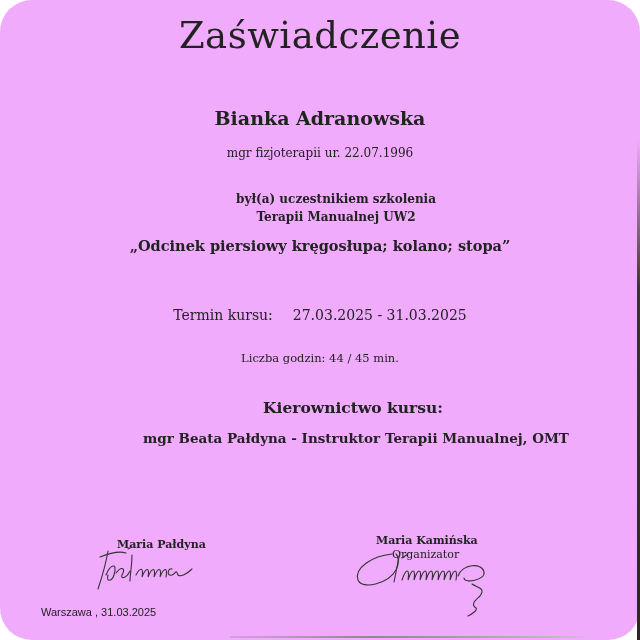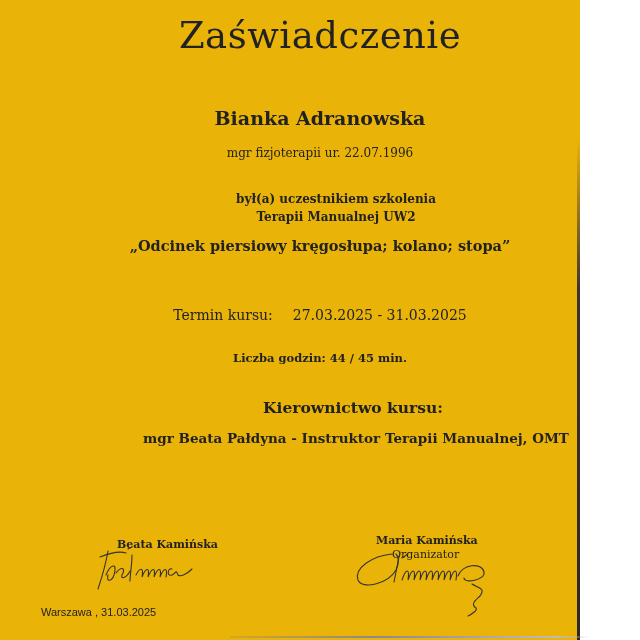--- a/index.html
+++ b/index.html
@@ -5,25 +5,26 @@
     html, body {
       margin: 0;
       padding: 0;
       width: 640px;
       height: 640px;
       background: #ffffff;
       overflow: hidden;
     }
     .page {
       position: relative;
-      width: 580px;
+      width: 640px;
       height: 640px;
-      background: #eab308;
+      background: #f0abfc;
       color: #1e1e1e;
       font-family: "DejaVu Serif", "Liberation Serif", serif;
+      border-radius: 32px;
     }
     .edge-right {
       position: absolute;
       right: 0;
       top: 140px;
       width: 3px;
       height: 500px;
       background: linear-gradient(to bottom, rgba(60,50,45,0) 0%, #3c322d 30%, #2e2622 100%);
     }
     .edge-bottom {
@@ -76,21 +77,20 @@
     .term {
       top: 307px;
       font-size: 14px;
       color: #222;
     }
     .term .dates { margin-left: 20px; }
     .hours {
       top: 351px;
       font-size: 11.5px;
       color: #222;
-      font-weight: bold;
     }
     .direction-heading {
       top: 398px;
       font-size: 15.5px;
       font-weight: bold;
       color: #222;
       padding-left: 33px;
     }
     .director {
       top: 430px;
@@ -159,21 +159,21 @@
   <div class="center term">
     <span>Termin kursu:</span><span class="dates">27.03.2025 - 31.03.2025</span>
   </div>
 
   <div class="center hours">Liczba godzin: 44 / 45 min.</div>
 
   <div class="center direction-heading">Kierownictwo kursu:</div>
 
   <div class="center director">mgr Beata Pałdyna - Instruktor Terapii Manualnej, OMT</div>
 
-  <div class="sig sig-left-name">Beata Kamińska</div>
+  <div class="sig sig-left-name">Maria Pałdyna</div>
   <svg class="signature-svg" style="left:96px;top:545px;" width="115" height="50" viewBox="0 0 115 50">
     <g fill="none" stroke="#333" stroke-width="1.1" stroke-linecap="round">
       <path d="M12 6 C 10 18, 6 32, 2 44"></path>
       <path d="M4 12 C 14 8, 24 6, 30 8"></path>
       <path d="M10 30 C 14 20, 22 16, 18 30 C 16 36, 10 38, 12 30"></path>
       <path d="M20 28 C 26 20, 30 24, 26 30 C 24 34, 30 34, 34 26"></path>
       <path d="M36 10 C 36 20, 34 30, 34 36"></path>
       <path d="M32 4 L 36 2"></path>
       <path d="M40 30 C 44 22, 48 22, 46 32 C 50 22, 54 22, 52 32 C 56 22, 60 22, 58 32 C 62 22, 66 22, 64 32 C 68 22, 72 22, 70 32"></path>
       <path d="M76 24 C 72 22, 70 32, 76 30 C 80 28, 80 24, 82 30 C 84 32, 90 30, 96 24"></path>

